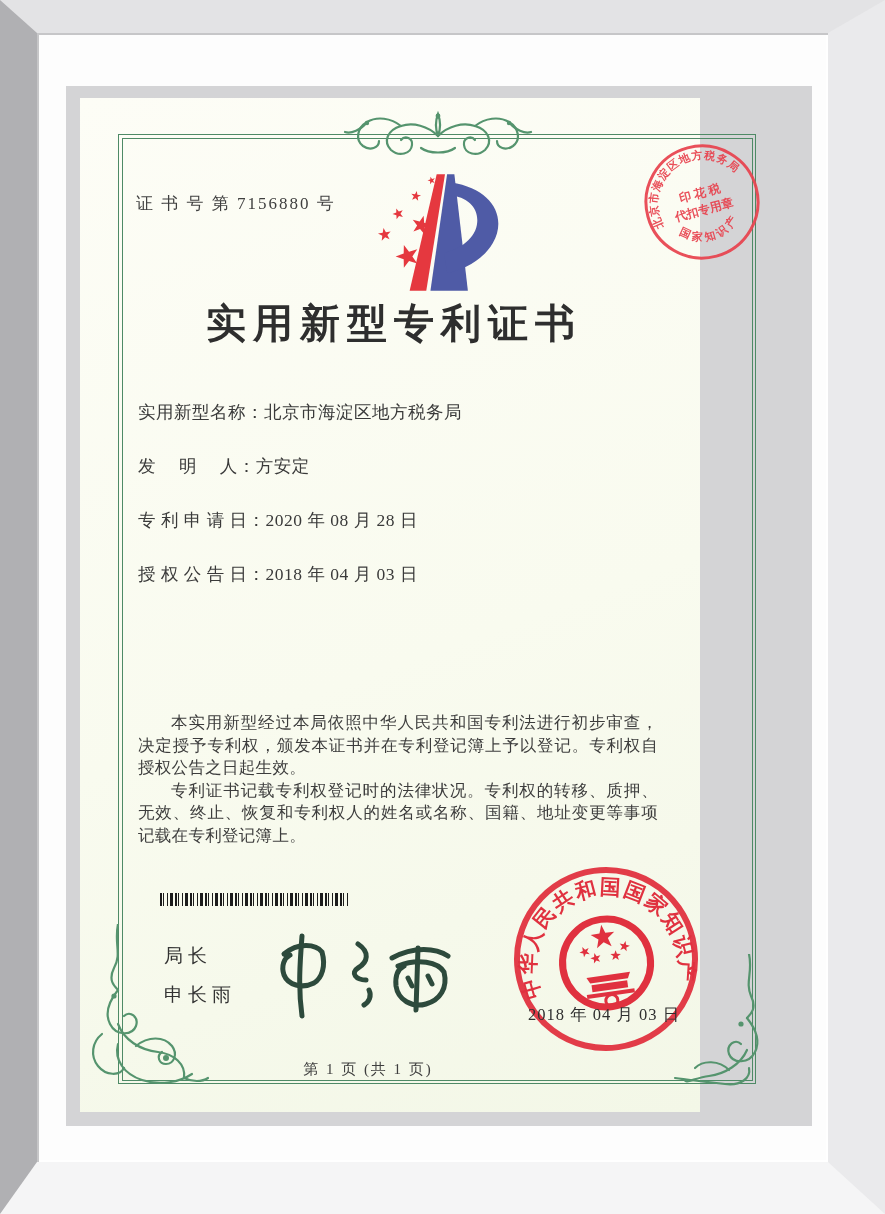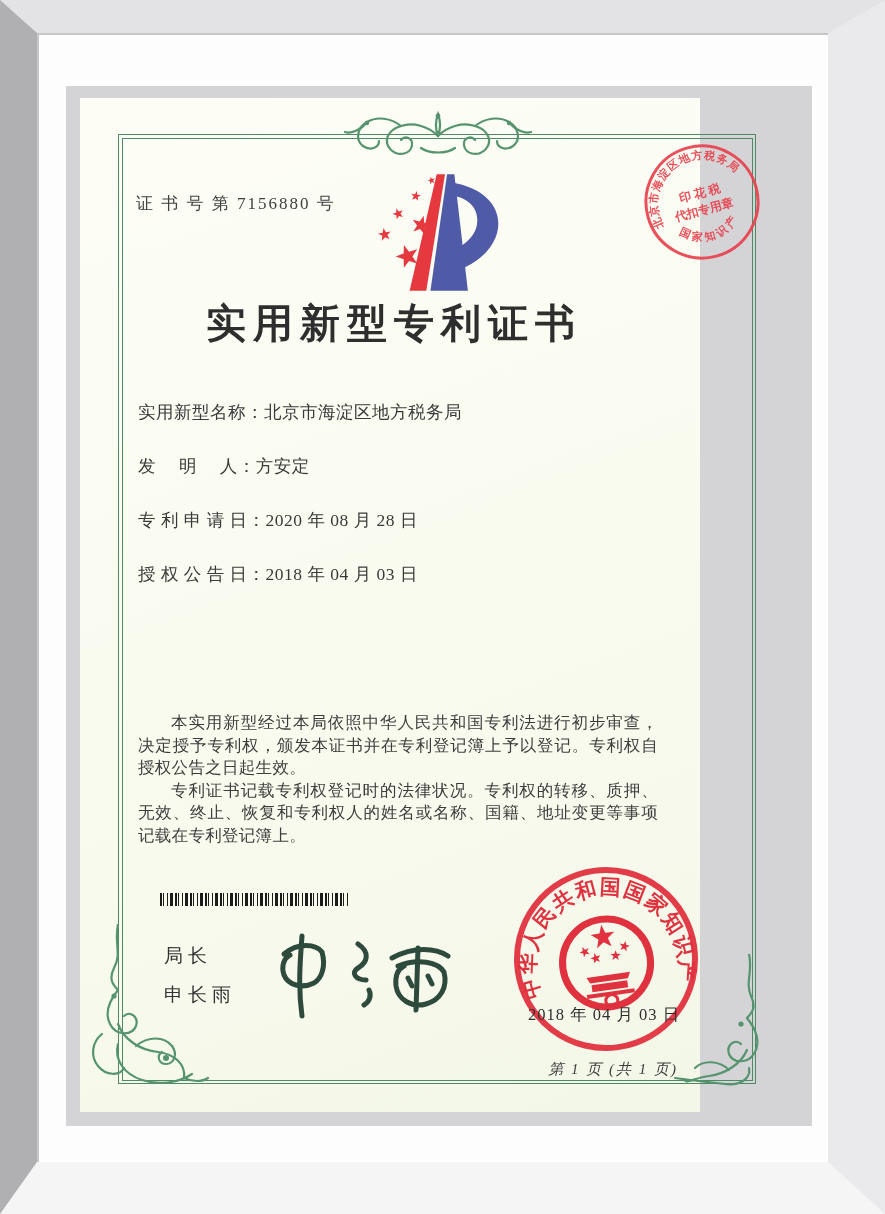--- a/index.html
+++ b/index.html
@@ -43,21 +43,21 @@
   .barcode{
     position:absolute;left:80px;top:795px;width:190px;height:13px;
     background:
       repeating-linear-gradient(90deg,#1c1c1c 0 2px,transparent 2px 3px,#1c1c1c 3px 4px,transparent 4px 7px,#1c1c1c 7px 8px,transparent 8px 10px,#1c1c1c 10px 13px,transparent 13px 15px);
   }
   .sig-block{position:absolute;left:84px;top:845px;font-size:19px;letter-spacing:5px;color:#323232;font-family:Liberation Mono, monospace;}
   .sig-block div{margin-bottom:13px;}
   .autograph{position:absolute;left:192px;top:830px;width:190px;height:95px;}
   .seal{position:absolute;left:430px;top:765px;width:192px;height:192px;}
   .seal-date{position:absolute;left:448px;top:906px;font-size:16.5px;letter-spacing:1px;color:#2f2f2f;}
-  .footer{position:absolute;left:0;right:0;top:962px;text-align:right;font-size:15px;letter-spacing:2px;color:#3e3e3e;transform:translateX(-22px);font-style:italic;}
+  .footer{position:absolute;left:0;right:0;top:962px;text-align:center;font-size:15px;letter-spacing:2px;color:#3e3e3e;transform:translateX(-22px);}
   .green{stroke:#55946e;fill:none;stroke-width:2.2;stroke-linecap:round;}
 </style>
 </head>
 <body>
 
 <div class="frame">
   <div class="frame-edge"></div>
 </div>
 <div class="paper-shadow"></div>
 

